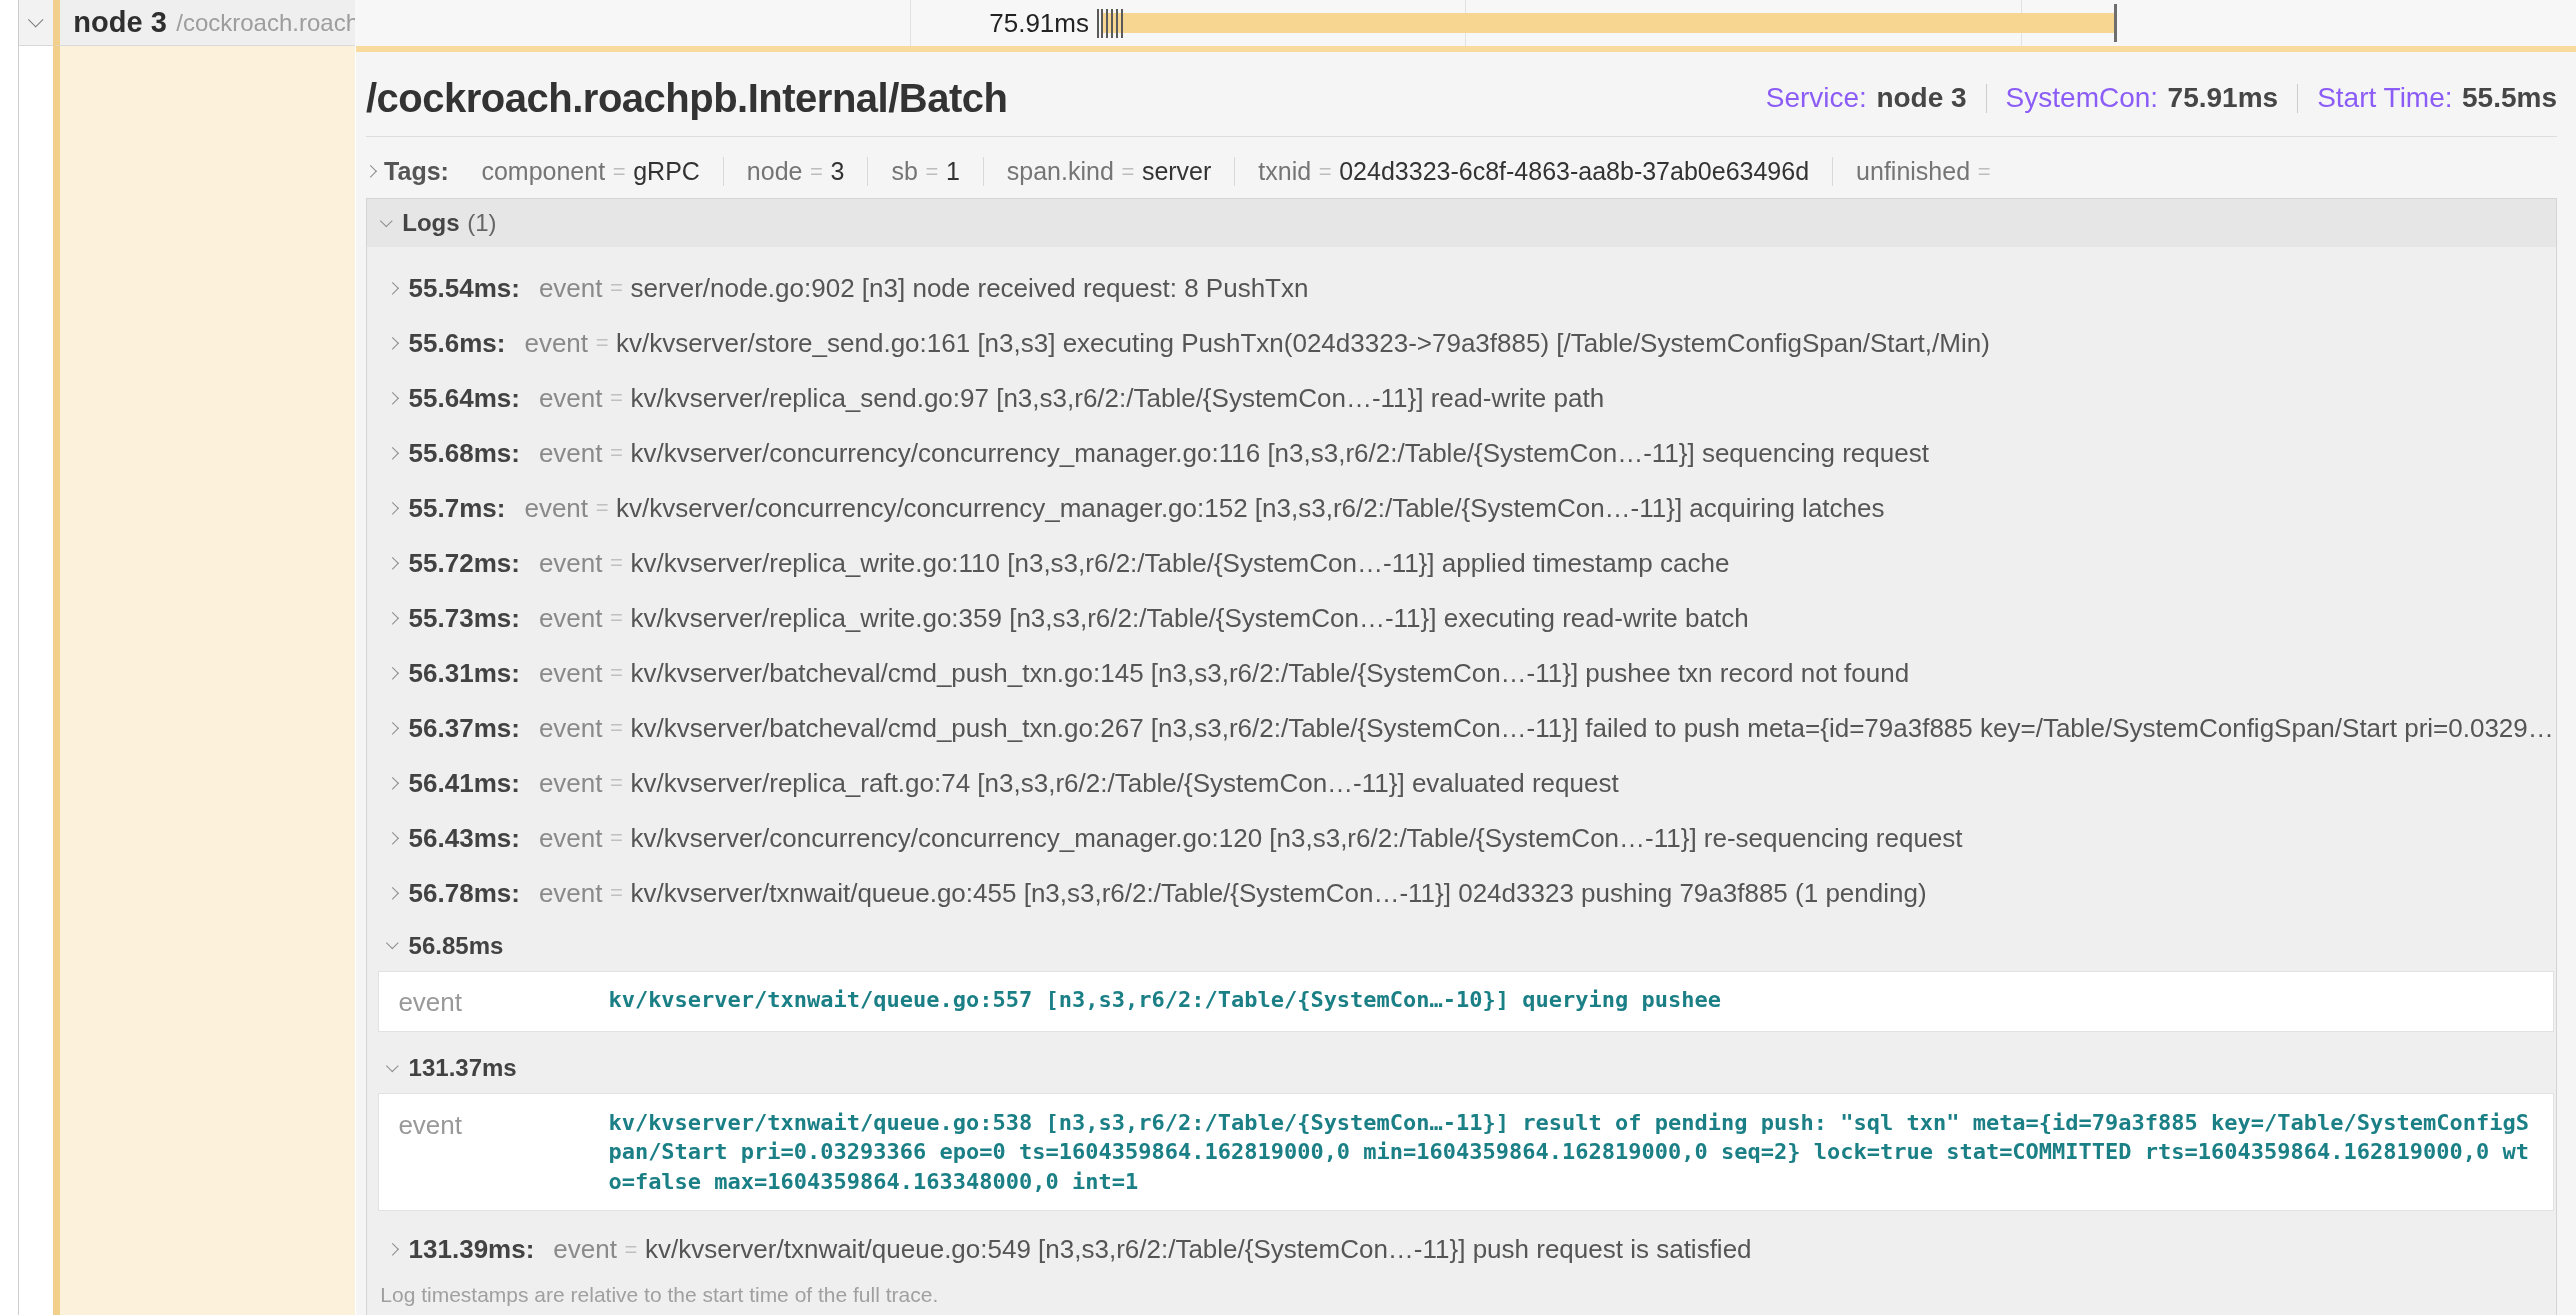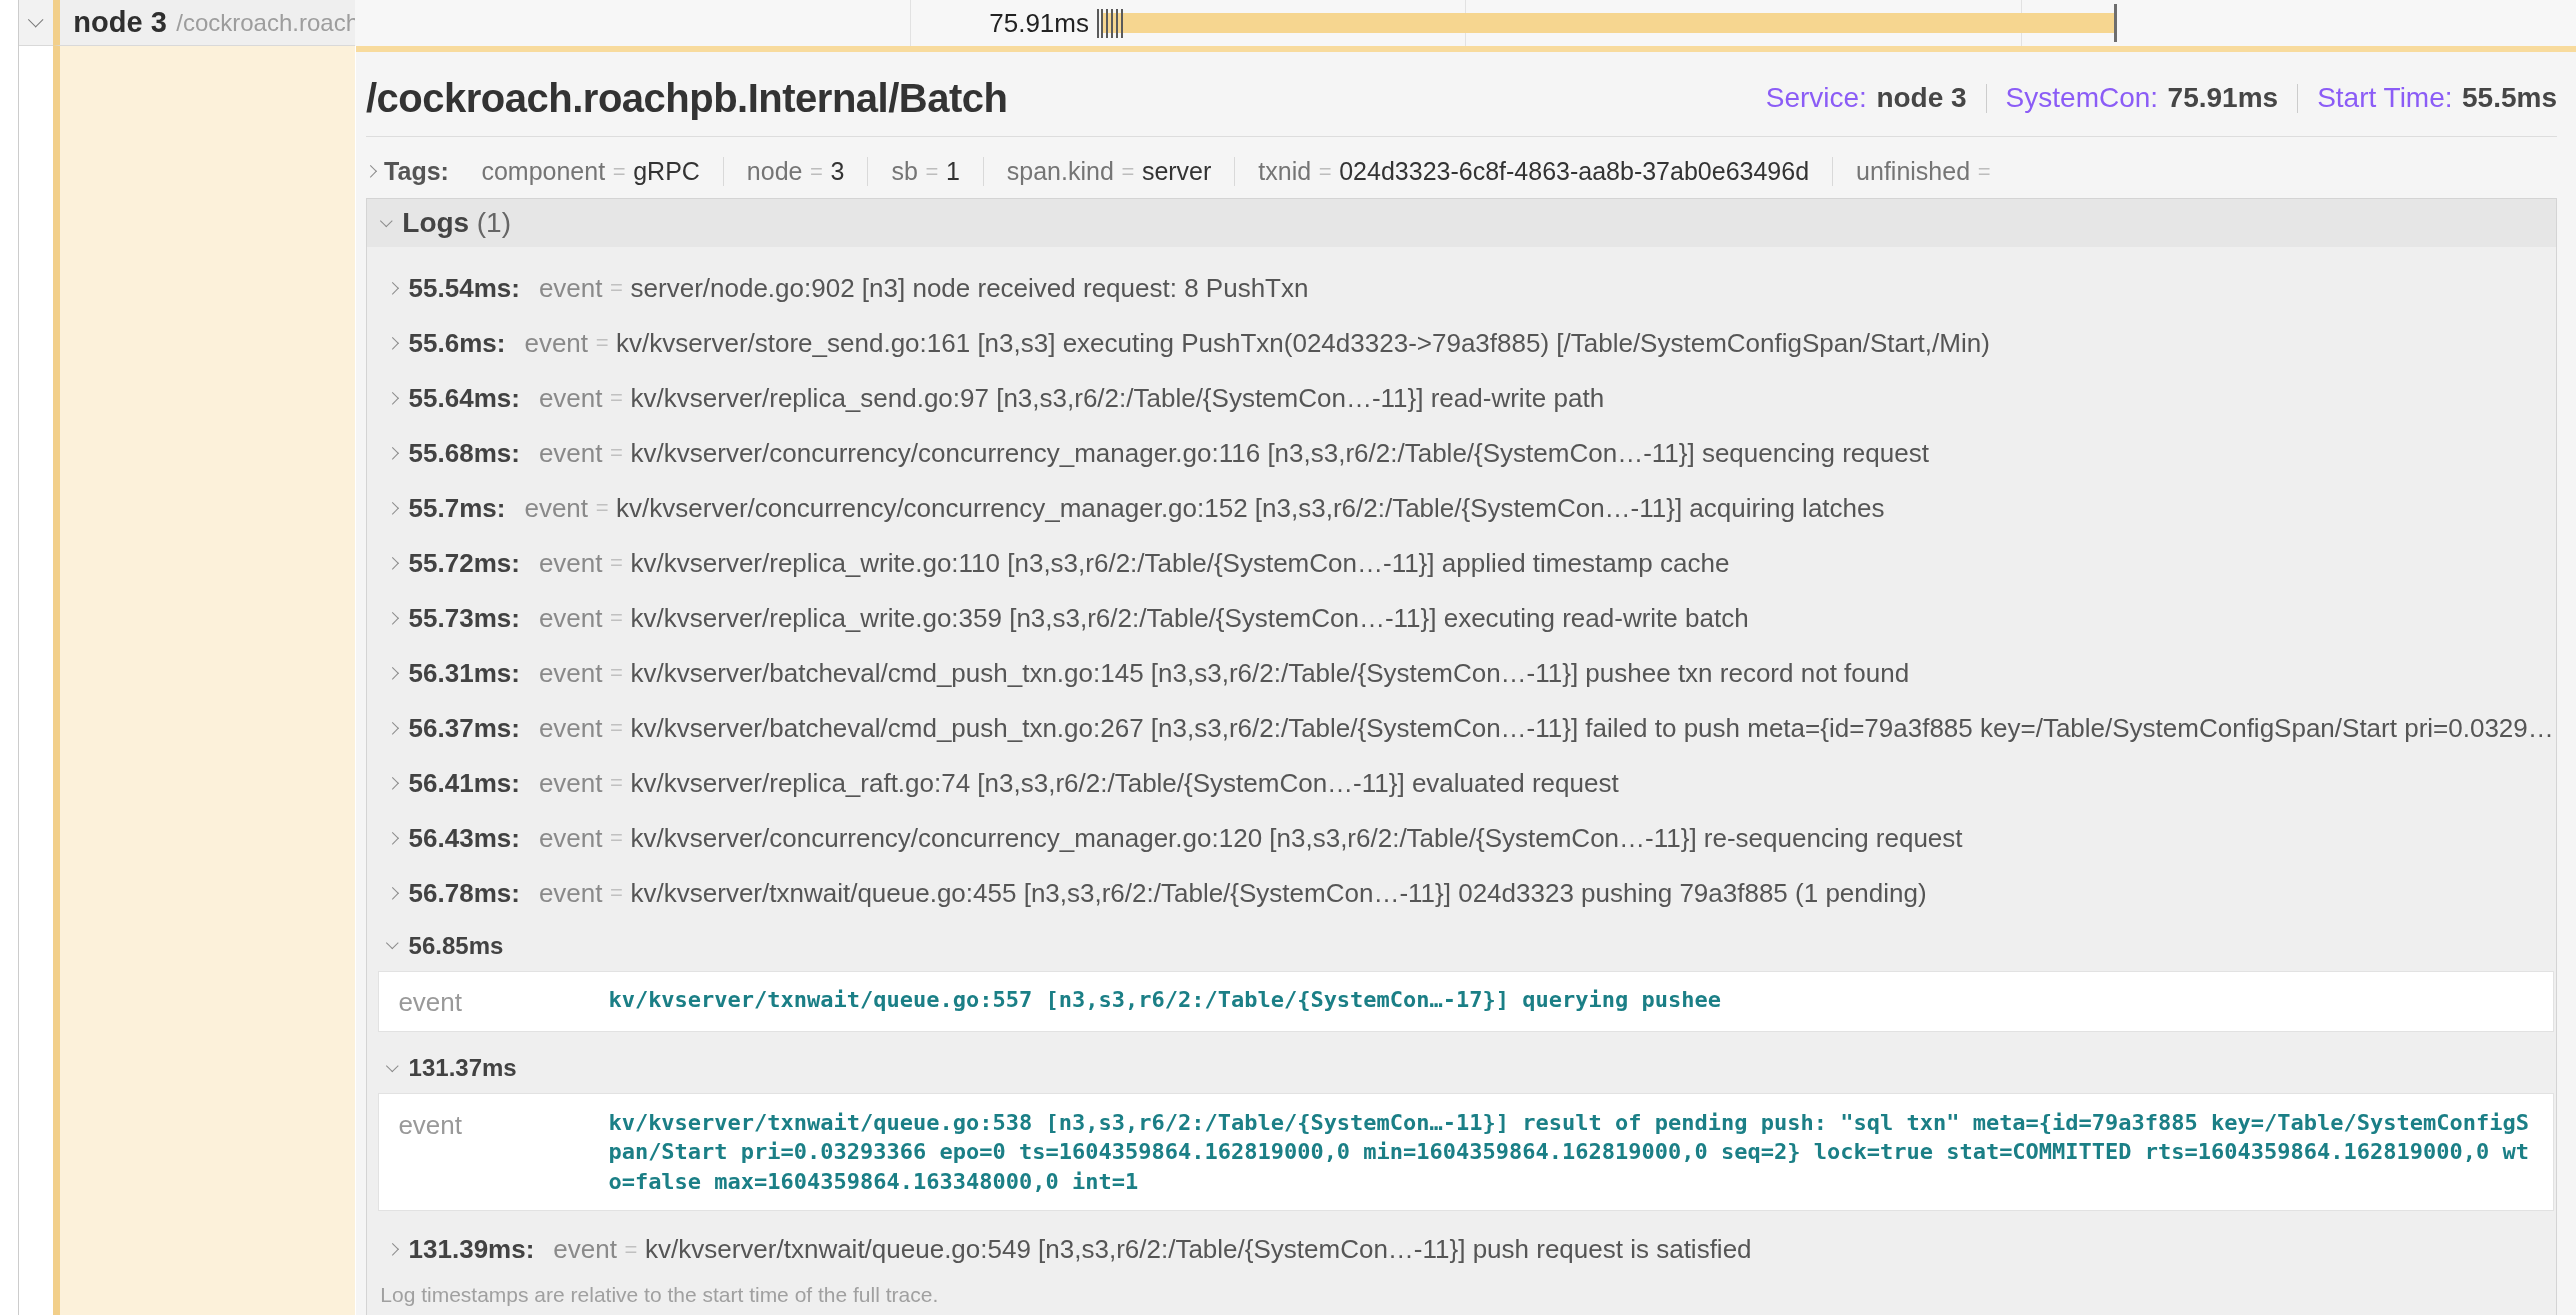--- a/index.html
+++ b/index.html
@@ -48,21 +48,21 @@
   .tags-label { font-weight:700; color:#555; margin:0 9.5px; }
   .tag-pill { padding:0 23px; display:flex; align-items:center; border-right:1px solid #d9d9d9;
     height:29px; white-space:nowrap; }
   .tag-pill:last-child { border-right:none; }
   .tag-key { color:#757575; }
   .tag-eq { color:#bdbdbd; margin:0 7.6px; font-size:22px; }
   .tag-val { color:#333; }
 
   .logs-box { margin-top:5.7px; border:1px solid #d4d4d4; background:#efefef; }
   .logs-header { height:48px; background:#e6e6e6; display:flex; align-items:center;
-    padding-left:15.3px; font-size:28px; }
+    padding-left:15.3px; font-size:24px; }
   .logs-title { font-weight:700; color:#444; margin:0 7.6px 0 11.4px; }
   .logs-count { color:#666; }
   .logs-body { padding-top:13.3px; }
 
   .log-row { height:55px; display:flex; align-items:center; padding-left:21px;
     font-size:26px; white-space:nowrap; overflow:hidden; cursor:pointer; }
   .lr-time { font-weight:700; color:#424242; margin-left:12px; }
   .lr-key { color:#8a8a8a; margin-left:19px; }
   .lr-eq { color:#c0c0c0; margin:0 7.6px; font-size:22px; }
   .lr-val { color:#555; overflow:hidden; text-overflow:ellipsis; flex:1; }
@@ -263,21 +263,21 @@
         <span class="lr-val">kv/kvserver/txnwait/queue.go:455 [n3,s3,r6/2:/Table/{SystemCon…-11}] 024d3323 pushing 79a3f885 (1 pending)</span>
       </div>
 
       <div>
         <div class="log-exp-head">
           <span class="chev sm down"></span>
           <span class="lr-time">56.85ms</span>
         </div>
         <div class="log-exp-box">
           <div class="exp-key">event</div>
-          <div class="exp-val">kv/kvserver/txnwait/queue.go:557 [n3,s3,r6/2:/Table/{SystemCon…-17}] querying pushee</div>
+          <div class="exp-val">kv/kvserver/txnwait/queue.go:557 [n3,s3,r6/2:/Table/{SystemCon…-10}] querying pushee</div>
         </div>
       </div>
 
       <div>
         <div class="log-exp-head">
           <span class="chev sm down"></span>
           <span class="lr-time">131.37ms</span>
         </div>
         <div class="log-exp-box">
           <div class="exp-key">event</div>

